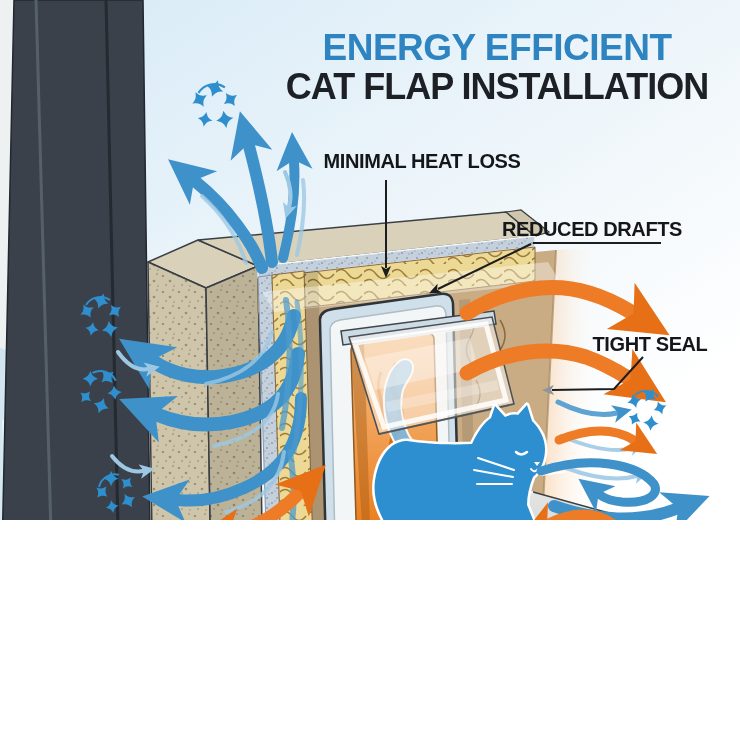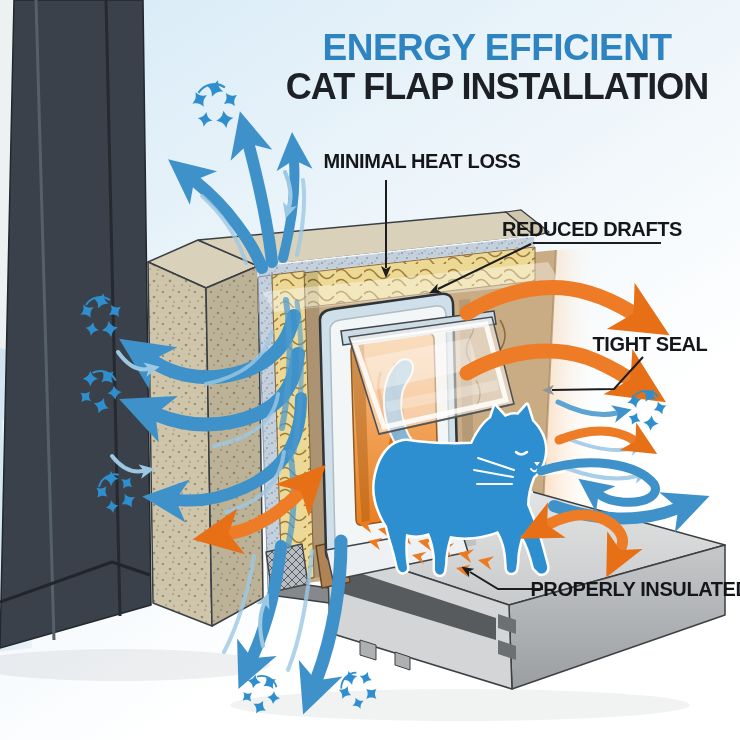--- a/index.html
+++ b/index.html
@@ -1,16 +1,16 @@
 <!DOCTYPE html>
 <html><head>
 <meta charset="utf-8">
 <style>
   html,body{margin:0;padding:0;background:#fff;}
-  .stage{width:740px;height:740px;position:relative;overflow:hidden;}
+  .stage{width:740px;height:520px;position:relative;overflow:hidden;}
   svg{display:block;}
   .t1{font-family:"Liberation Sans",sans-serif;font-weight:800;font-size:37px;fill:#2d84c0;letter-spacing:-0.5px;}
   .t2{font-family:"Liberation Sans",sans-serif;font-weight:800;font-size:36px;fill:#1d2126;letter-spacing:-1px;}
   .co{font-family:"Liberation Sans",sans-serif;font-weight:700;font-size:20px;fill:#141619;letter-spacing:-0.4px;}
   .ldr{stroke:#1b1d1f;stroke-width:2;fill:none;}
 </style>
 </head>
 <body>
 
 <div class="stage">

